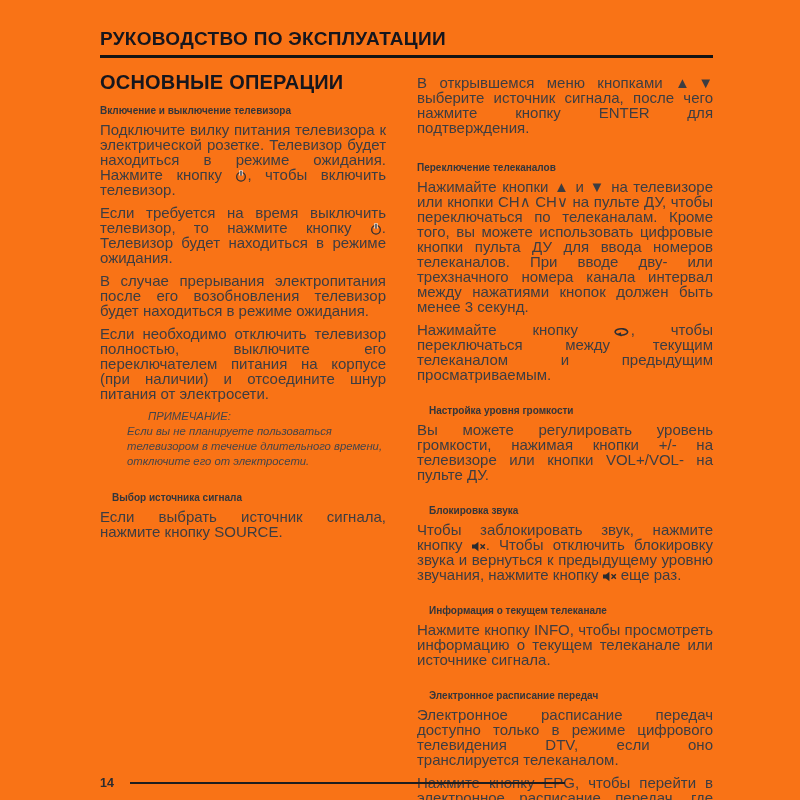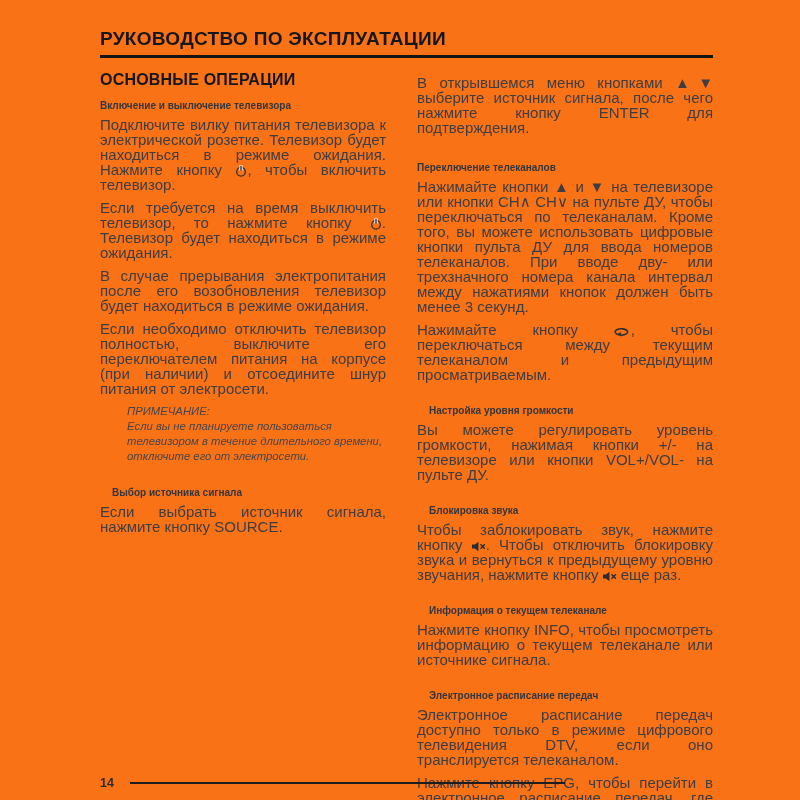--- a/index.html
+++ b/index.html
@@ -8,28 +8,28 @@
   .page { position:relative; width:800px; height:800px; background:#f97316; overflow:hidden; }
   .doc { position:absolute; left:100px; top:28px; width:613px; }
 
   .main-title { font-size:19px; font-weight:bold; color:#16161d; letter-spacing:.3px; }
   .title-rule { margin-top:5px; height:3px; background:#141414; }
 
   .columns { display:flex; gap:31px; margin-top:13px; }
   .col-left  { width:286px; }
   .col-right { width:296px; padding-top:4px; }
 
-  .section-heading { font-size:16px; font-weight:bold; color:#16161d; letter-spacing:.2px; margin-bottom:11px; }
+  .section-heading { font-size:20px; font-weight:bold; color:#16161d; letter-spacing:.2px; margin-bottom:11px; }
   .subhead { font-size:10px; font-weight:bold; color:#33363c; margin-bottom:6px; }
   .gap { margin-top:23px;padding-left:12px; }
   .gap-lg { margin-top:27px; }
 
   p.body { font-size:15px; line-height:15px; text-align:justify; margin-bottom:8px; color:#3d3d42; }
   .note { margin:4px 0 10px 27px; font-style:italic; font-size:11.3px; line-height:15px; color:#45454a; }
-  .note-label { display:block; }
+  .note-label { display:block;margin-left:21px; }
 
   .inline-icon { display:inline-block; vertical-align:-2px; line-height:0; }
   .inline-icon svg { display:inline; }
 
   .footer { position:absolute; left:100px; top:776px; display:flex; align-items:center; gap:16px; width:613px; }
   .page-number { font-size:12.5px; font-weight:bold; color:#2c2c30; }
   .footer-rule { width:435px; height:2.5px; background:#1d1d1f; }
 </style>
 </head>
 <body>

